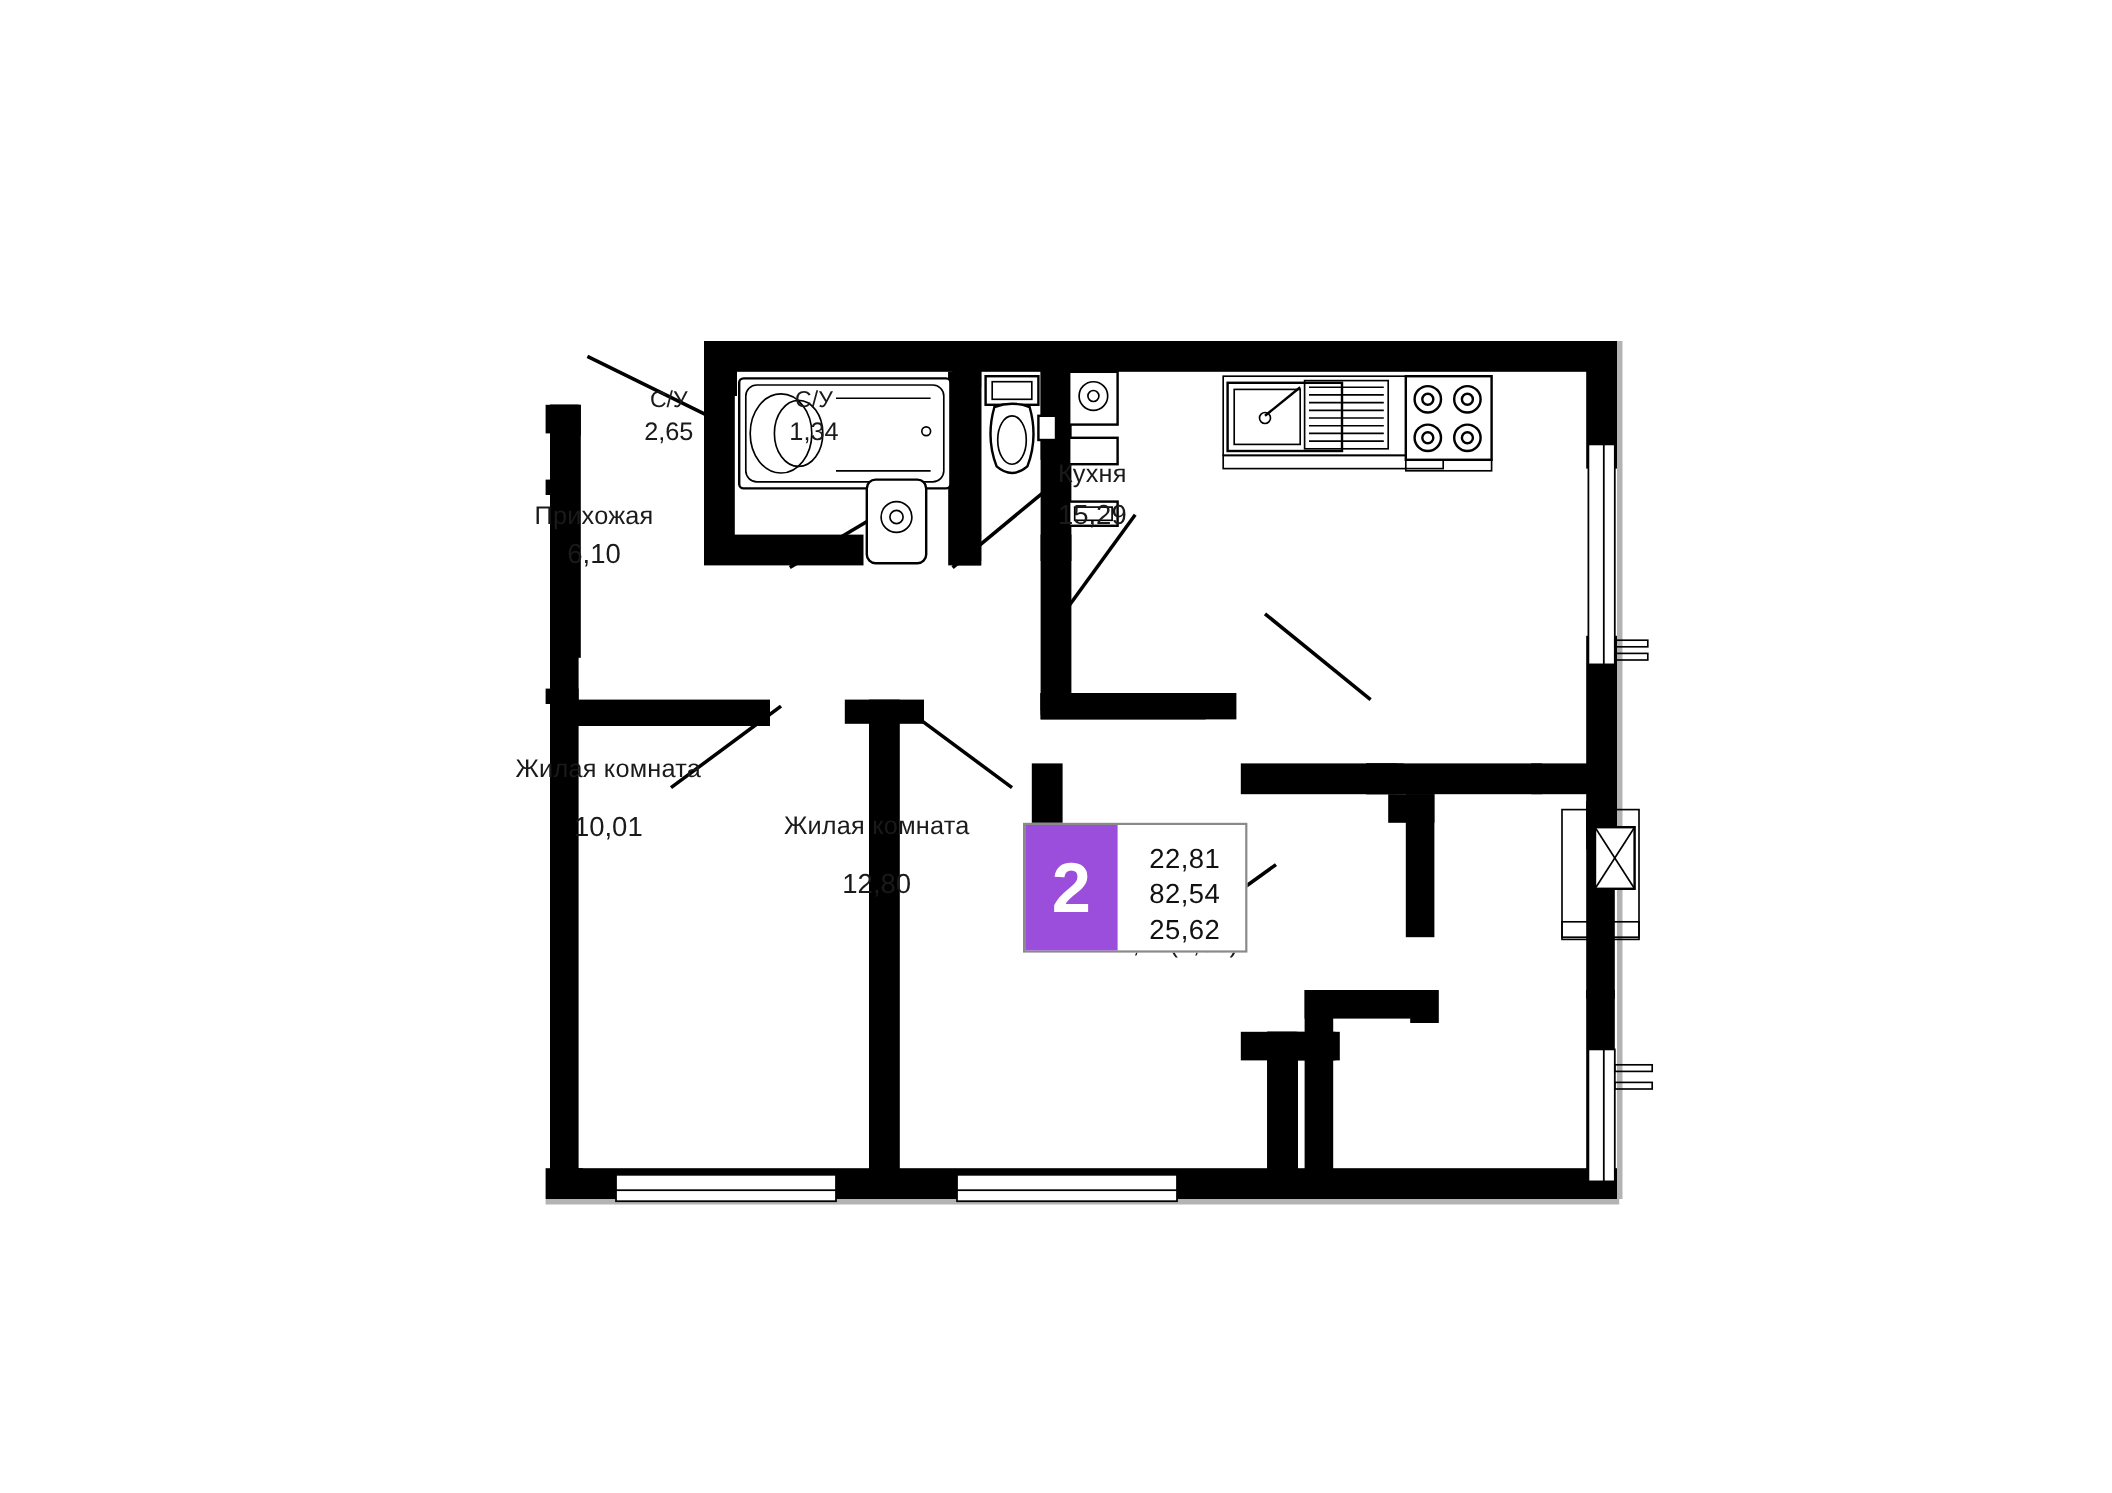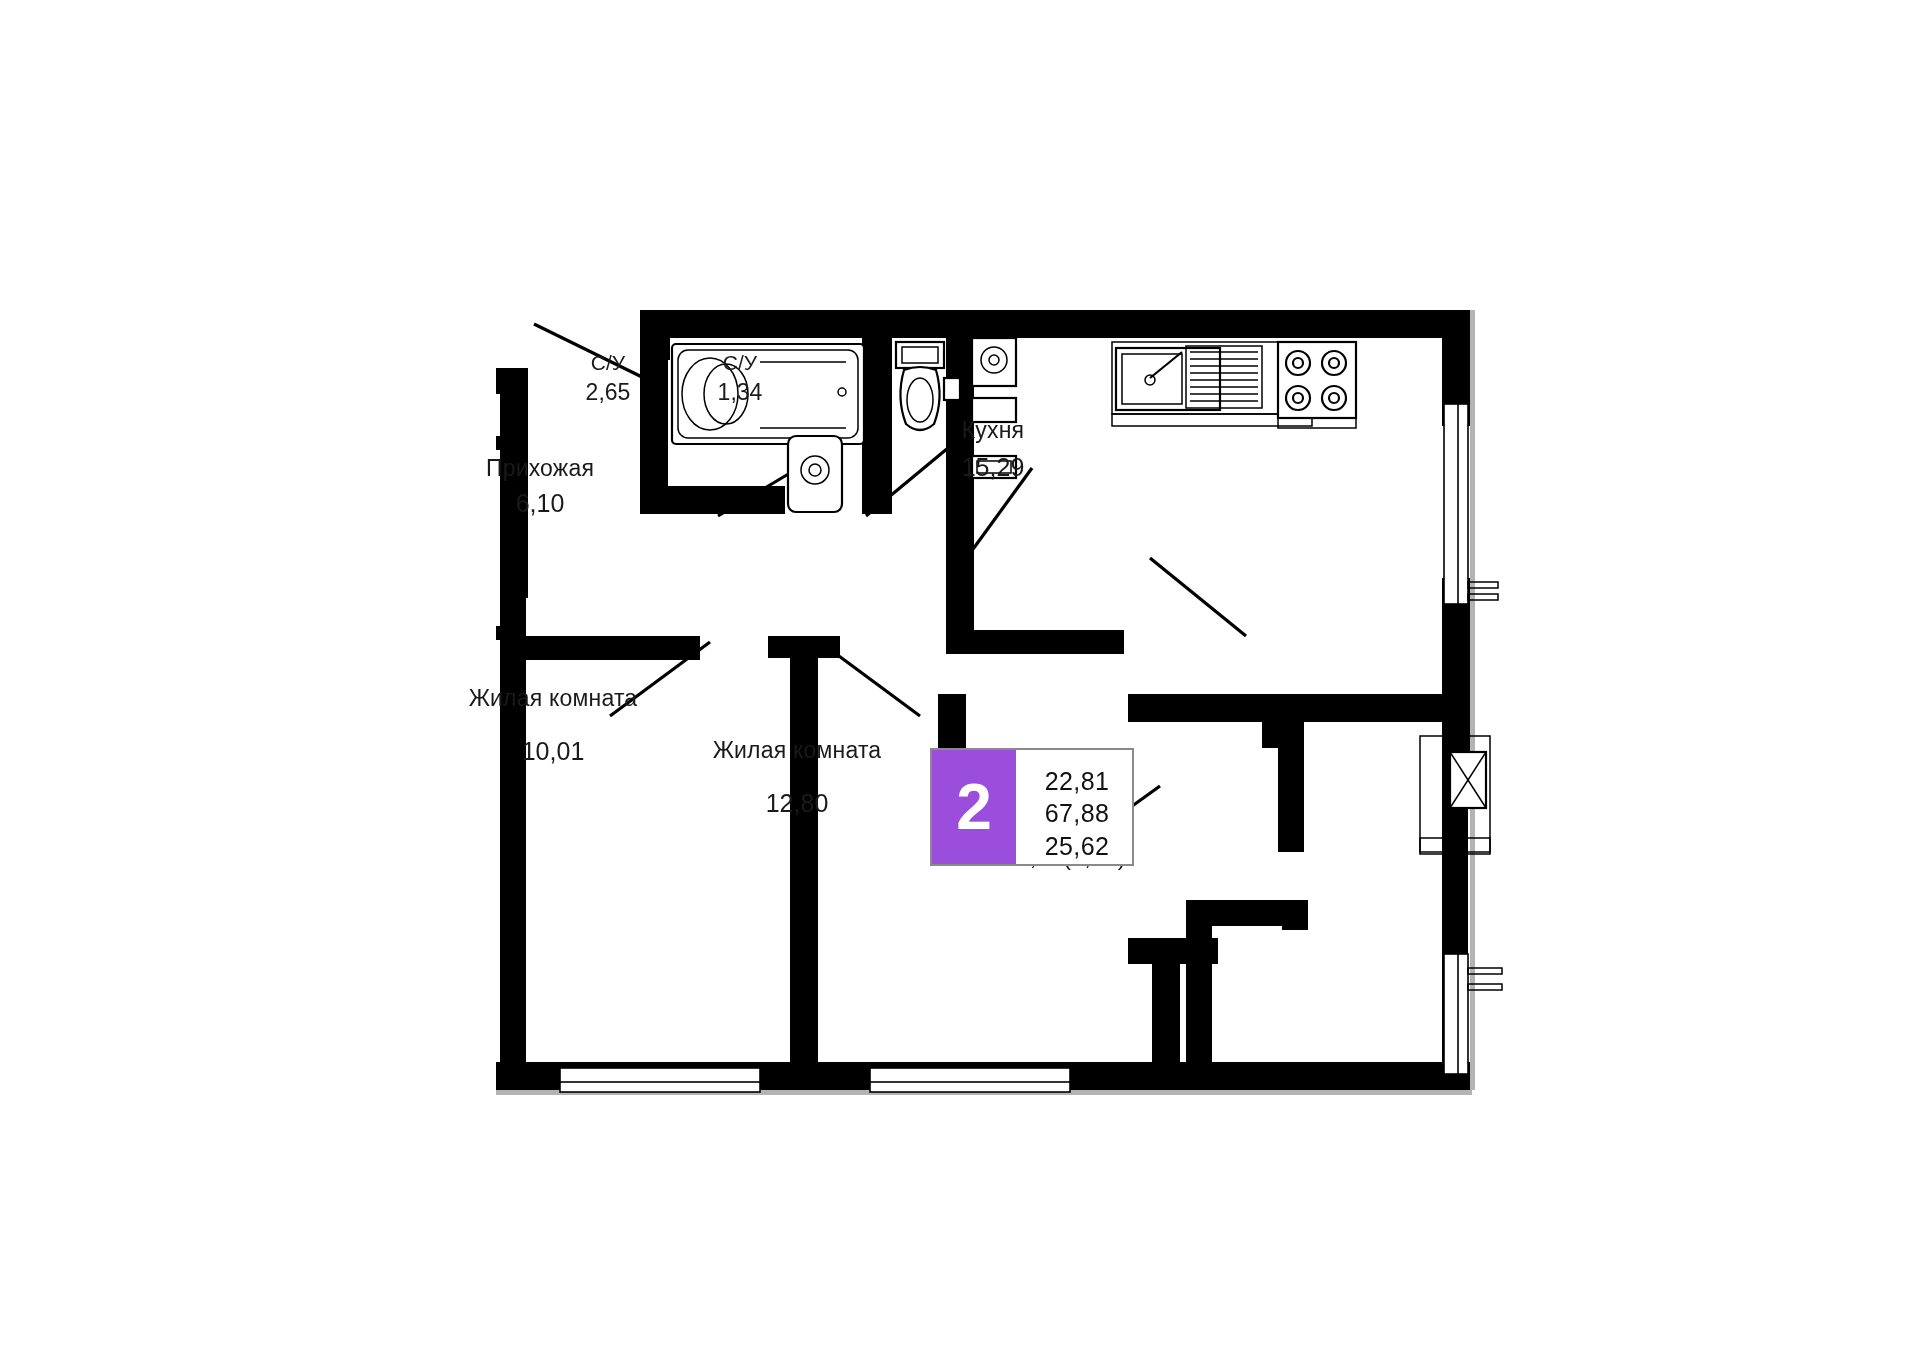--- a/index.html
+++ b/index.html
@@ -364,18 +364,18 @@
 
       <text class="balclabel" x="1071" y="827">4,70(2,35)</text>
     </g>
 
   </svg>
 
   <div id="summary-badge">
     <div id="badge-rooms">2</div>
     <div id="badge-areas">
       <span>22,81</span>
-      <span>67,88</span>
+      <span>82,54</span>
       <span>25,62</span>
     </div>
   </div>
 
 </div>
 
 </body></html>

